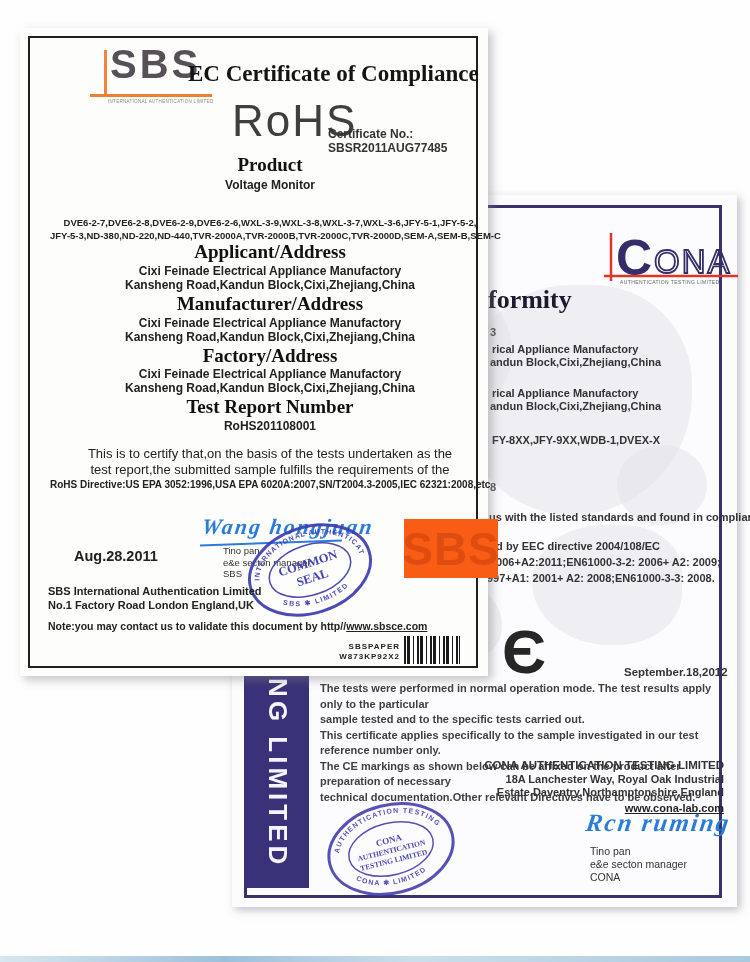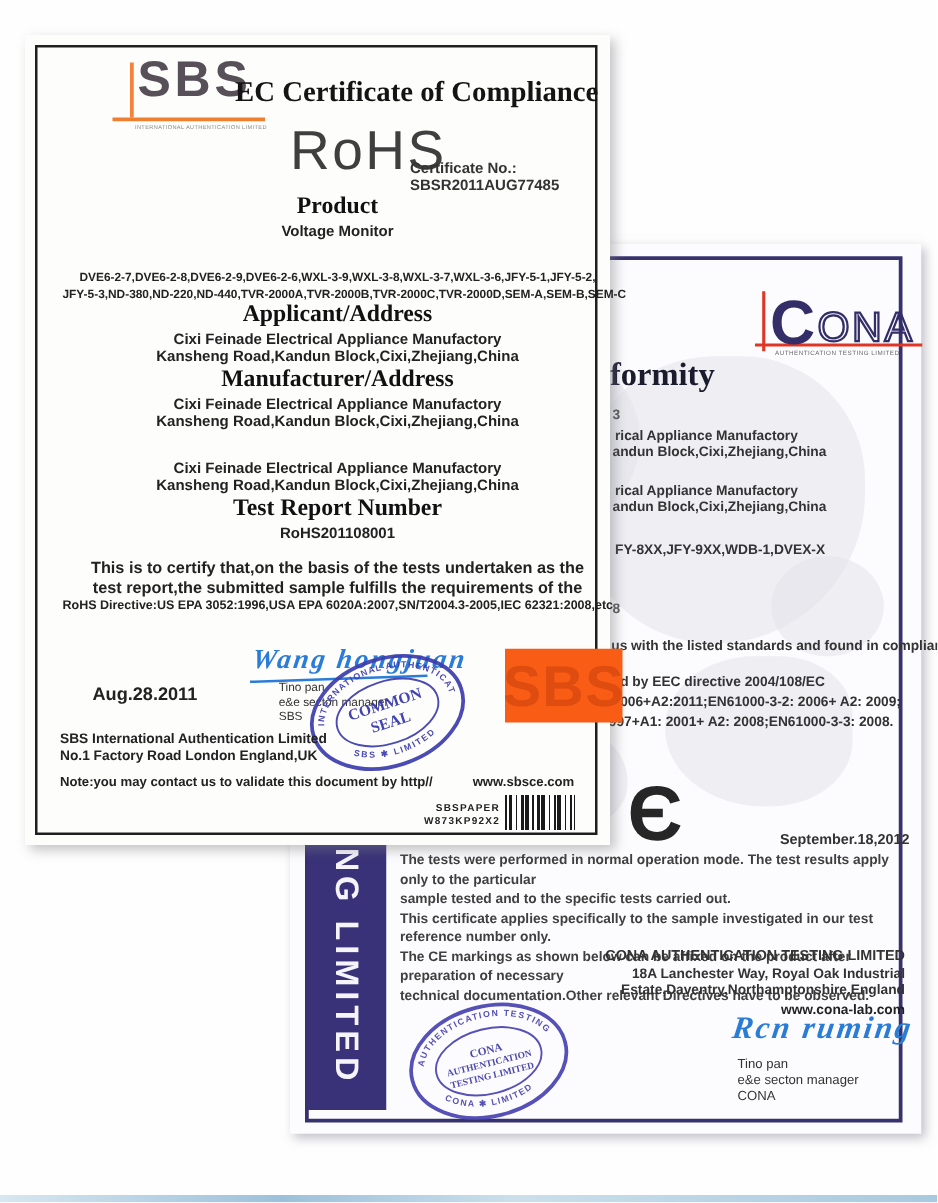--- a/index.html
+++ b/index.html
@@ -28,27 +28,27 @@
   .sbs-logo .word{position:absolute;left:20px;top:-6px;font-size:40px;font-weight:bold;letter-spacing:3px;color:#575059;}
   .sbs-logo .hline{position:absolute;left:0;top:46px;width:122px;height:3px;background:#ef7f30;}
   .sbs-logo .sub{position:absolute;left:18px;top:51px;font-size:4.5px;color:#8a8a8a;letter-spacing:.3px;white-space:nowrap;}
   .sbs-title{position:absolute;left:168px;top:33px;font-family:"Liberation Serif",serif;font-weight:bold;font-size:23px;color:#141414;white-space:nowrap;}
   .rohs{position:absolute;left:212px;top:68px;font-size:44px;font-weight:500;color:#3f3f3f;letter-spacing:2px;}
   .certno{position:absolute;left:308px;top:99px;font-size:12px;font-weight:bold;color:#333;}
   .cx{position:absolute;left:30px;width:440px;text-align:center;white-space:nowrap;}
   .h-serif{font-family:"Liberation Serif",serif;font-weight:bold;font-size:19px;color:#111;}
   .b12{font-size:12px;font-weight:bold;color:#222;}
   .b95{font-size:9.5px;font-weight:bold;color:#222;}
-  .b13{font-size:13px;font-weight:bold;color:#222;}
+  .b13{font-size:13px;font-weight:normal;color:#222;}
   .b105{font-size:10.5px;font-weight:bold;color:#222;}
   .sig-underline{position:absolute;left:180px;top:514px;width:142px;height:2px;background:#2a7cd8;transform:rotate(-2deg);}
   .sbs-date{position:absolute;left:54px;top:520px;font-size:14.5px;font-weight:bold;color:#222;}
   .sbs-org{position:absolute;left:28px;top:556px;font-size:11px;font-weight:bold;color:#222;line-height:14px;}
   .sbs-note{position:absolute;left:28px;top:592px;font-size:10.5px;font-weight:bold;color:#222;}
-  .link{color:#222;margin-left:32px;}
+  .link{text-decoration:underline;color:#222;}
   .papercode{position:absolute;left:316px;top:614px;width:64px;font-size:8px;font-weight:bold;letter-spacing:1px;line-height:9.5px;text-align:right;color:#222;}
   .barcode{position:absolute;left:384px;top:608px;width:56px;height:28px;background:repeating-linear-gradient(90deg,#1a1a1a 0 2px,#fff 2px 3px,#1a1a1a 3px 6px,#fff 6px 9px,#1a1a1a 9px 10px,#fff 10px 13px);}
   
   .stamp{position:absolute;left:404px;top:519px;width:94px;height:59px;background:#f95c15;z-index:3;overflow:hidden;display:flex;align-items:center;justify-content:center;}
   .stamp span{font-size:46px;font-weight:bold;color:rgba(185,52,8,.4);letter-spacing:1px;}
   .bottom-bar{position:absolute;left:0;top:956px;width:750px;height:6px;background:linear-gradient(90deg,#d8e7f0 0%,#9dc0da 30%,#cbdfeb 55%,#a9c9de 100%);z-index:4;}
   .seal-svg{position:absolute;opacity:.92;}
 </style>
 </head>
 <body>
@@ -152,20 +152,21 @@
     <div class="cx b95" style="top:202px;">JFY-5-3,ND-380,ND-220,ND-440,TVR-2000A,TVR-2000B,TVR-2000C,TVR-2000D,SEM-A,SEM-B,SEM-C</div>
 
     <div class="cx h-serif" style="top:213px;">Applicant/Address</div>
     <div class="cx b12" style="top:236px;">Cixi Feinade Electrical Appliance Manufactory</div>
     <div class="cx b12" style="top:250px;">Kansheng Road,Kandun Block,Cixi,Zhejiang,China</div>
 
     <div class="cx h-serif" style="top:265px;">Manufacturer/Address</div>
     <div class="cx b12" style="top:288px;">Cixi Feinade Electrical Appliance Manufactory</div>
     <div class="cx b12" style="top:302px;">Kansheng Road,Kandun Block,Cixi,Zhejiang,China</div>
 
+    <div class="cx h-serif" style="top:317px;">Factory/Address</div>
     <div class="cx b12" style="top:339px;">Cixi Feinade Electrical Appliance Manufactory</div>
     <div class="cx b12" style="top:353px;">Kansheng Road,Kandun Block,Cixi,Zhejiang,China</div>
 
     <div class="cx h-serif" style="top:368px;">Test Report Number</div>
     <div class="cx b12" style="top:391px;">RoHS201108001</div>
 
     <div class="cx b13" style="top:418px;">This is to certify that,on the basis of the tests undertaken as the</div>
     <div class="cx b13" style="top:434px;">test report,the submitted sample fulfills the requirements of the</div>
     <div class="cx b105" style="top:451px;font-size:10px;">RoHS Directive:US EPA 3052:1996,USA EPA 6020A:2007,SN/T2004.3-2005,IEC 62321:2008,etc</div>
 

